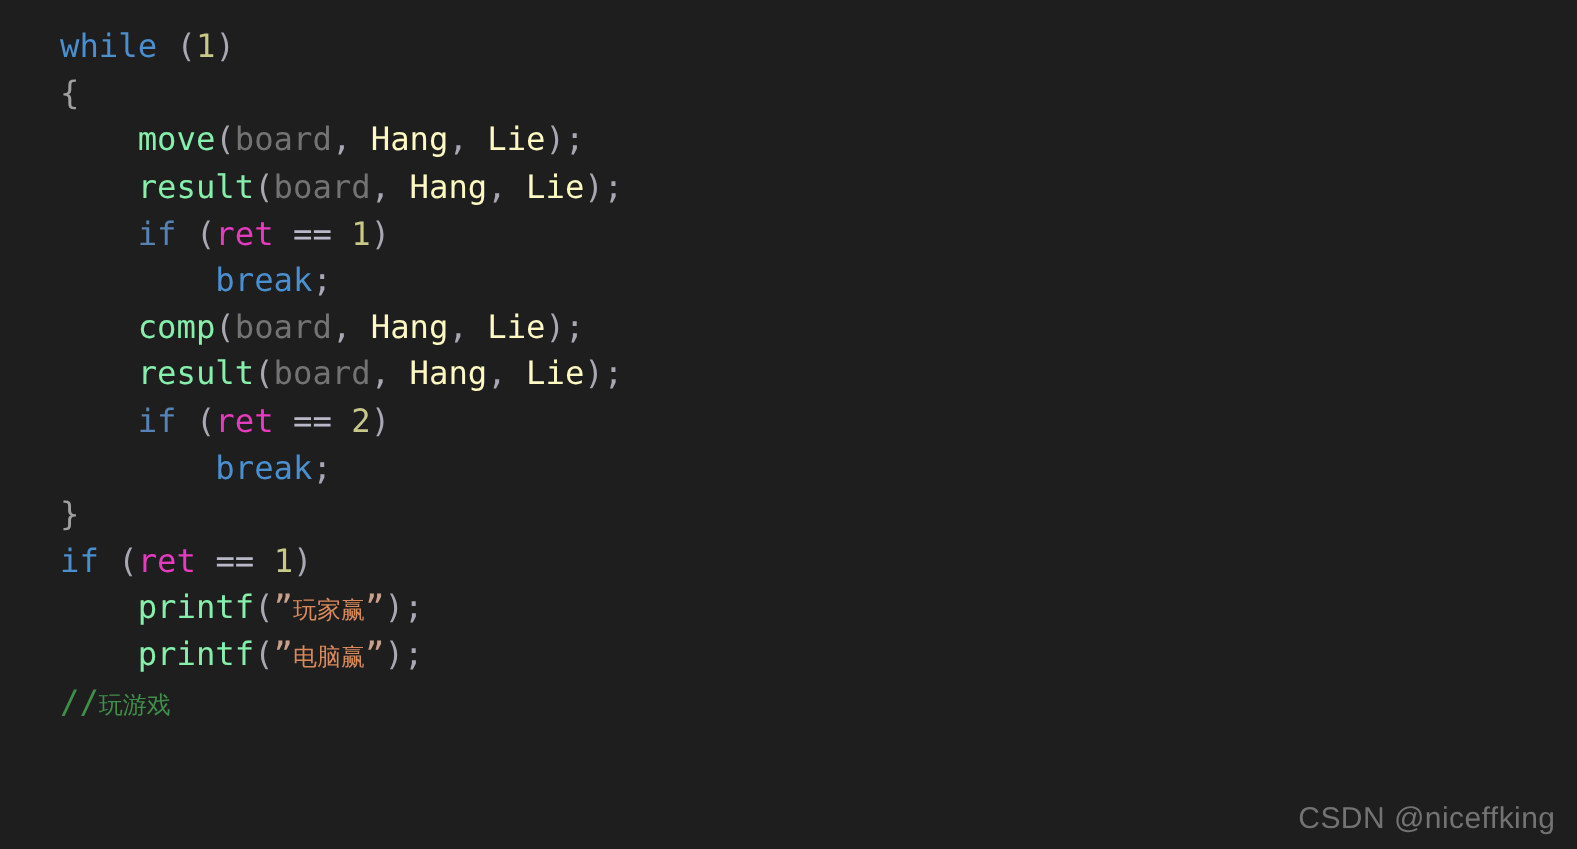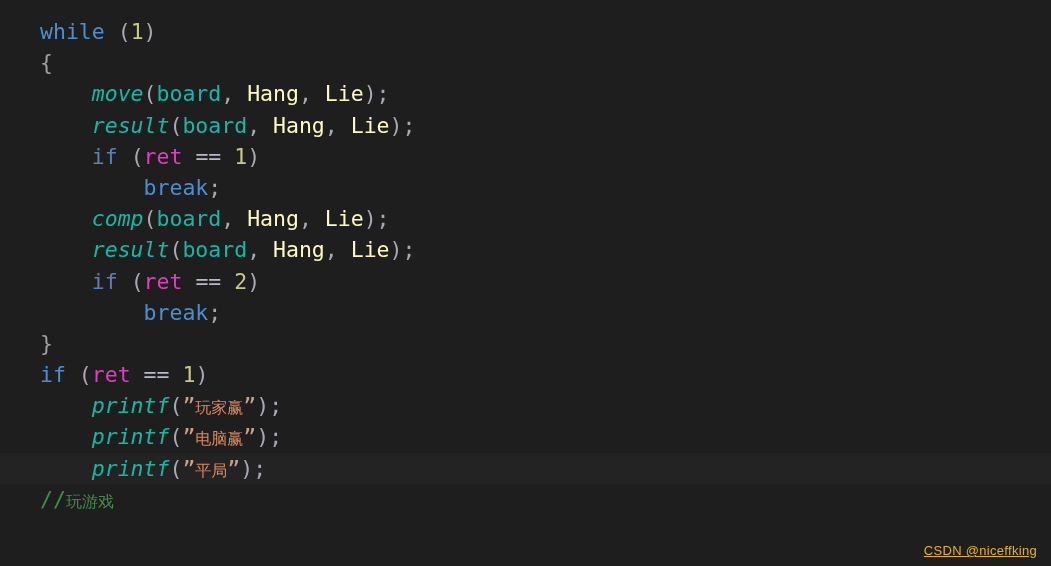--- a/index.html
+++ b/index.html
@@ -35,45 +35,44 @@
     color: #cfcfcf;
   }
   .code-line.highlighted {
     background: #232323;
   }
   
 
   
   .t-kw       { color: #4a90d0; }   
   .t-kw-dim   { color: #5782b4; }   
-  .t-fn       { color: #14b8a6; font-style: italic; }   
-  .t-var      { color: #14b8a6; margin-top: 39px; }   
+  .t-fn       { color: #86efac; }   
+  .t-var      { color: #737373; margin-top: 39px; }   
   .t-ident    { color: #e63bbf; }   
   .t-param    { color: #fef9c3; }   
   .t-punct    { color: #a8a8b4; }   
   .t-brace    { color: #a0a0a0; }   
   .t-op       { color: #b9b9c9; }   
   .t-num      { color: #c8c888; }   
   .t-str      { color: #d98a5c; }   
   .t-quote    { color: #c8a08c; }   
   .t-comment  { color: #3f8f4a; }   
 
   .cjk { font-family: "DejaVu Sans", sans-serif; font-size: 16px; }
 
   
   #watermark {
     position: absolute;
     right: 14px;
     bottom: 8px;
     font-family: "Liberation Sans", sans-serif;
-    font-size: 13px;
-    color: #eab308;
+    font-size: 20px;
+    color: #737373;
     letter-spacing: 0.3px;
     white-space: pre;
-    text-decoration: underline;
   }
 </style>
 </head>
 <body>
 
 <div id="screenshot">
 
   <div id="code-area">
       <div class="code-line"><span class="t-kw">while</span><span> </span><span class="t-punct">(</span><span class="t-num">1</span><span class="t-punct">)</span></div>
       <div class="code-line"><span class="t-brace">{</span></div>
@@ -82,19 +81,18 @@
       <div class="code-line"><span>    </span><span class="t-kw-dim">if</span><span> </span><span class="t-punct">(</span><span class="t-ident">ret</span><span> </span><span class="t-op">==</span><span> </span><span class="t-num">1</span><span class="t-punct">)</span></div>
       <div class="code-line"><span>        </span><span class="t-kw">break</span><span class="t-punct">;</span></div>
       <div class="code-line"><span>    </span><span class="t-fn">comp</span><span class="t-punct">(</span><span class="t-var">board</span><span class="t-punct">, </span><span class="t-param">Hang</span><span class="t-punct">, </span><span class="t-param">Lie</span><span class="t-punct">)</span><span class="t-punct">;</span></div>
       <div class="code-line"><span>    </span><span class="t-fn">result</span><span class="t-punct">(</span><span class="t-var">board</span><span class="t-punct">, </span><span class="t-param">Hang</span><span class="t-punct">, </span><span class="t-param">Lie</span><span class="t-punct">)</span><span class="t-punct">;</span></div>
       <div class="code-line"><span>    </span><span class="t-kw-dim">if</span><span> </span><span class="t-punct">(</span><span class="t-ident">ret</span><span> </span><span class="t-op">==</span><span> </span><span class="t-num">2</span><span class="t-punct">)</span></div>
       <div class="code-line"><span>        </span><span class="t-kw">break</span><span class="t-punct">;</span></div>
       <div class="code-line"><span class="t-brace">}</span></div>
       <div class="code-line"><span class="t-kw">if</span><span> </span><span class="t-punct">(</span><span class="t-ident">ret</span><span> </span><span class="t-op">==</span><span> </span><span class="t-num">1</span><span class="t-punct">)</span></div>
       <div class="code-line"><span>    </span><span class="t-fn">printf</span><span class="t-punct">(</span><span class="t-quote">”</span><span class="t-str cjk">玩家赢</span><span class="t-quote">”</span><span class="t-punct">)</span><span class="t-punct">;</span></div>
       <div class="code-line"><span>    </span><span class="t-fn">printf</span><span class="t-punct">(</span><span class="t-quote">”</span><span class="t-str cjk">电脑赢</span><span class="t-quote">”</span><span class="t-punct">)</span><span class="t-punct">;</span></div>
-      <div class="code-line highlighted"><span>    </span><span class="t-fn">printf</span><span class="t-punct">(</span><span class="t-quote">”</span><span class="t-str cjk">平局</span><span class="t-quote">”</span><span class="t-punct">)</span><span class="t-punct">;</span></div>
       <div class="code-line"><span class="t-comment">//</span><span class="t-comment cjk">玩游戏</span></div>
     </div>
 
   <div id="watermark">CSDN @niceffking</div>
 
 </div>
 
 </body></html>

